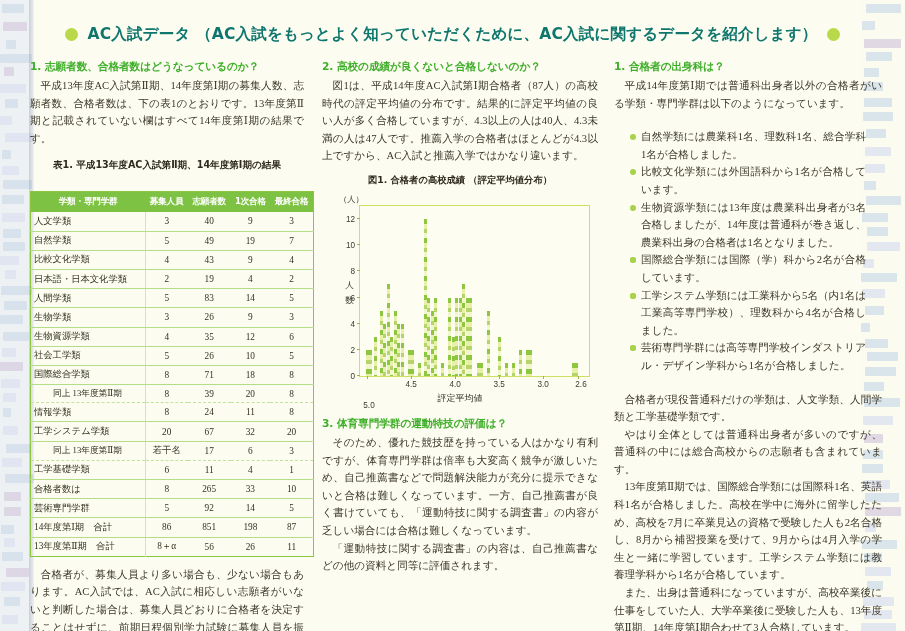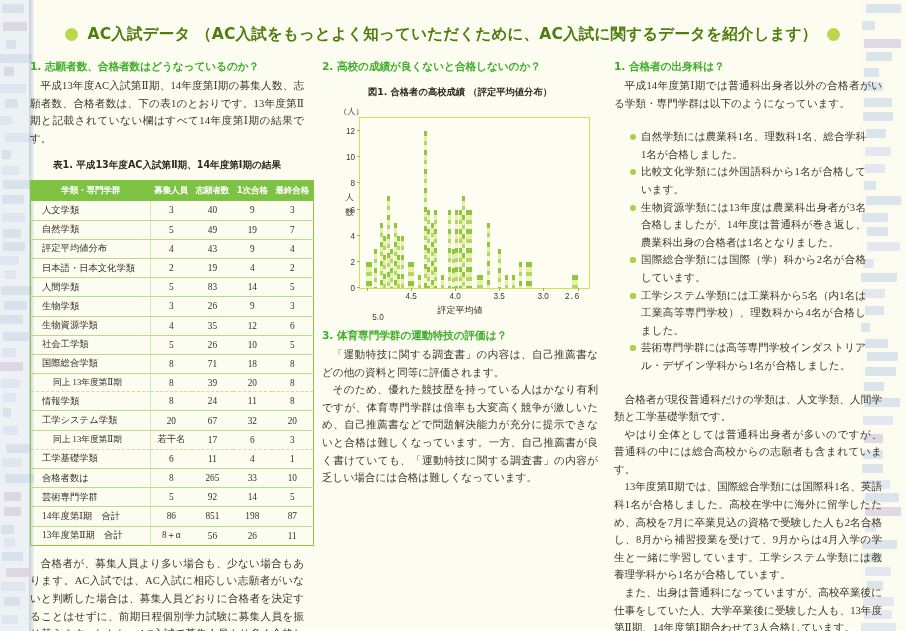--- a/index.html
+++ b/index.html
@@ -33,21 +33,21 @@
   }
 
   
   #masthead {
     position:absolute; left:0; top:24px; width:905px;
     display:flex; align-items:center; justify-content:center; gap:9px;
   }
   .dot-lg { width:13px; height:13px; border-radius:50%; background:#b9d94a; flex:0 0 auto; }
   #masthead-title {
     font-family:"DejaVu Sans","Liberation Sans",sans-serif;
-    font-weight:bold; font-size:15.5px; color:#4d7c0f; letter-spacing:.2px;
+    font-weight:bold; font-size:15.5px; color:#0f766e; letter-spacing:.2px;
     white-space:nowrap;
   }
 
   
   .col { position:absolute; top:60px; }
   #col-1 { left:30px;  width:274px; }
   #col-2 { left:322px; width:276px; }
   #col-3 { left:614px; width:268px; }
 
   h2.sec {
@@ -58,37 +58,37 @@
   p.body {
     margin:0 0 0 0;
     font-size:10.6px; line-height:17.6px; color:#3a3527;
     text-align:justify; text-indent:1em;
   }
   p.body.cont { text-indent:1em; }
   .gap { height:9px; }
 
   
   #table-caption {
-    margin:12px 0 8px 0; text-align:center;
+    margin:12px 0 19px 0; text-align:center;
     font-family:"DejaVu Sans","Liberation Sans",sans-serif;
     font-size:9.6px; font-weight:bold; color:#2f2a1e;
   }
   table.data { border-collapse:collapse; width:284px; border:1px solid #8cc63f; }
   table.data th {
     background:#7dc242; color:#ffffff;
     font-family:"DejaVu Sans","Liberation Sans",sans-serif;
     font-size:8.6px; font-weight:bold; padding:4px 2px; text-align:center;
     letter-spacing:-.2px; white-space:nowrap;
   }
   table.data th.first { text-align:center; }
   table.data td {
     font-size:9.3px; color:#34301f; padding:2.6px 4px;
     border-bottom:1px solid #b6dc8a; text-align:center; white-space:nowrap;
   }
-  table.data td.name { text-align:left; padding-left:11px; }
+  table.data td.name { text-align:left; padding-left:3px; }
   table.data td.name.indent { padding-left:22px; font-size:8.7px; }
   table.data tr.dashed td { border-bottom:1px dashed #c3e2a0; }
   table.data tr.dashed-top td { border-top:1px dashed #c3e2a0; }
   table.data tr.total td { border-top:1px solid #8cc63f; }
   table.data tr:last-child td { border-bottom:none; }
   table.data td.sep { border-left:1px solid #cfe8b3; }
 
   
   #fig-caption {
     margin:0 0 5px 0; text-align:center;
@@ -271,21 +271,21 @@
             <td>3</td>
           </tr>
           <tr>
             <td class="name">自然学類</td>
             <td class="sep">5</td>
             <td>49</td>
             <td>19</td>
             <td>7</td>
           </tr>
           <tr>
-            <td class="name">評定平均値分布</td>
+            <td class="name">比較文化学類</td>
             <td class="sep">4</td>
             <td>43</td>
             <td>9</td>
             <td>4</td>
           </tr>
           <tr>
             <td class="name">日本語・日本文化学類</td>
             <td class="sep">2</td>
             <td>19</td>
             <td>4</td>
@@ -391,20 +391,21 @@
           </tr>
         </tbody>
     </table>
 
     <div class="gap"></div>
     <p class="body">合格者が、募集人員より多い場合も、少ない場合もあります。AC入試では、AC入試に相応しい志願者がいないと判断した場合は、募集人員どおりに合格者を決定することはせずに、前期日程個別学力試験に募集人員を振り替えます。しかし、AC入試で募集人員より多く合格した場合に前期個別学力試験の募集人員が減ることはありません。</p>
   </div>
 
   <div class="col" id="col-2">
     <h2 class="sec">2. 高校の成績が良くないと合格しないのか？</h2>
+    <p class="body">図1は、平成14年度AC入試第Ⅰ期合格者（87人）の高校時代の評定平均値の分布です。結果的に評定平均値の良い人が多く合格していますが、4.3以上の人は40人、4.3未満の人は47人です。推薦入学の合格者はほとんどが4.3以上ですから、AC入試と推薦入学ではかなり違います。</p>
 
     <div class="gap"></div>
     <div id="fig-caption">図1. 合格者の高校成績 （評定平均値分布）</div>
 
     <div id="chart-box">
       <span id="y-unit">（人）</span>
       <span id="y-axis-label">人数</span>
       <div id="plot">
           <div class="bar" style="left: 5.54615px; height: 26.1538px;"></div>
           <div class="bar" style="left: 9.06923px; height: 26.1538px;"></div>
@@ -449,40 +450,40 @@
           <span class="ytick" style="bottom: 52.3077px; transform: translateY(50%);">4</span>
           <span class="ytickmark" style="bottom: 52.3077px;"></span>
           <span class="ytick" style="bottom: 78.4615px; transform: translateY(50%);">6</span>
           <span class="ytickmark" style="bottom: 78.4615px;"></span>
           <span class="ytick" style="bottom: 104.615px; transform: translateY(50%);">8</span>
           <span class="ytickmark" style="bottom: 104.615px;"></span>
           <span class="ytick" style="bottom: 130.769px; transform: translateY(50%);">10</span>
           <span class="ytickmark" style="bottom: 130.769px;"></span>
           <span class="ytick" style="bottom: 156.923px; transform: translateY(50%);">12</span>
           <span class="ytickmark" style="bottom: 156.923px;"></span>
-          <span class="xtick" style="left: 18px; margin-top: 25px;">5.0</span>
+          <span class="xtick" style="left: 9px; margin-top: 25px;">5.0</span>
           <span class="xtickmark" style="left: 7.04615px;"></span>
           <span class="xtick" style="left: 51.0846px;">4.5</span>
           <span class="xtickmark" style="left: 51.0846px;"></span>
           <span class="xtick" style="left: 95.1231px;">4.0</span>
           <span class="xtickmark" style="left: 95.1231px;"></span>
           <span class="xtick" style="left: 139.162px;">3.5</span>
           <span class="xtickmark" style="left: 139.162px;"></span>
           <span class="xtick" style="left: 183.2px;">3.0</span>
           <span class="xtickmark" style="left: 183.2px;"></span>
-          <span class="xtick" style="left: 212px; font-family: Liberation Mono, monospace;">2.6</span>
+          <span class="xtick" style="left: 221px;">2.6</span>
           <span class="xtickmark" style="left: 218.431px;"></span>
         </div>
       <div id="x-axis-label">評定平均値</div>
     </div>
 
     <div class="gap"></div>
     <h2 class="sec">3. 体育専門学群の運動特技の評価は？</h2>
+    <p class="body cont">そのため、優れた競技歴を持っている人はかなり有利ですが、体育専門学群は倍率も大変高く競争が激しいため、自己推薦書などで問題解決能力が充分に提示できないと合格は難しくなっています。一方、自己推薦書が良く書けていても、「運動特技に関する調査書」の内容が乏しい場合には合格は難しくなっています。</p>
     <p class="body">「運動特技に関する調査書」の内容は、自己推薦書などの他の資料と同等に評価されます。</p>
-    <p class="body cont">そのため、優れた競技歴を持っている人はかなり有利ですが、体育専門学群は倍率も大変高く競争が激しいため、自己推薦書などで問題解決能力が充分に提示できないと合格は難しくなっています。一方、自己推薦書が良く書けていても、「運動特技に関する調査書」の内容が乏しい場合には合格は難しくなっています。</p>
   </div>
 
   <div class="col" id="col-3">
     <h2 class="sec">1. 合格者の出身科は？</h2>
     <p class="body">平成14年度第Ⅰ期では普通科出身者以外の合格者がいる学類・専門学群は以下のようになっています。</p>
     <ul class="bullets" id="bullet-list">
         <li><span class="bdot"></span><span>自然学類には農業科1名、理数科1名、総合学科1名が合格しました。</span></li>
         <li><span class="bdot"></span><span>比較文化学類には外国語科から1名が合格しています。</span></li>
         <li><span class="bdot"></span><span>生物資源学類には13年度は農業科出身者が3名合格しましたが、14年度は普通科が巻き返し、農業科出身の合格者は1名となりました。</span></li>
         <li><span class="bdot"></span></li>

